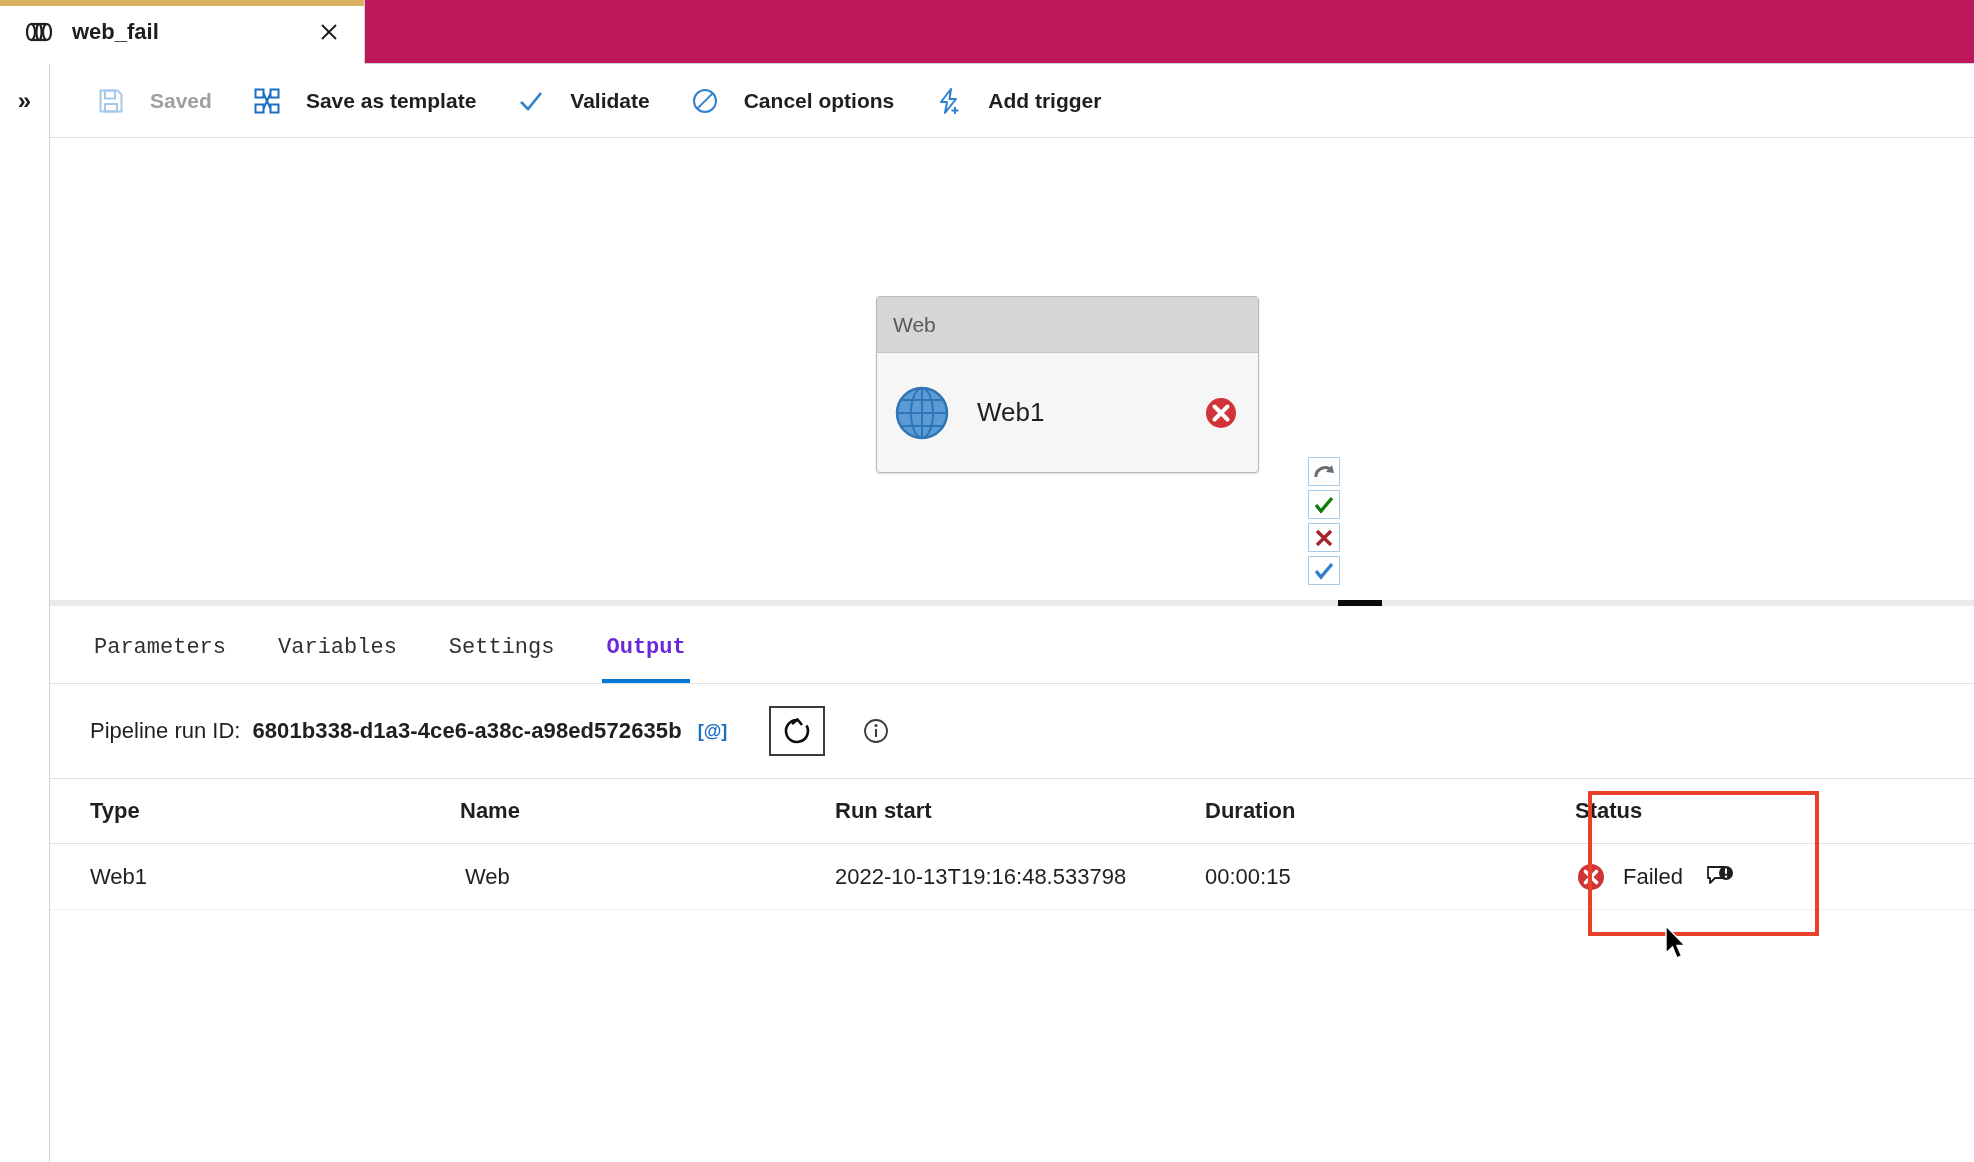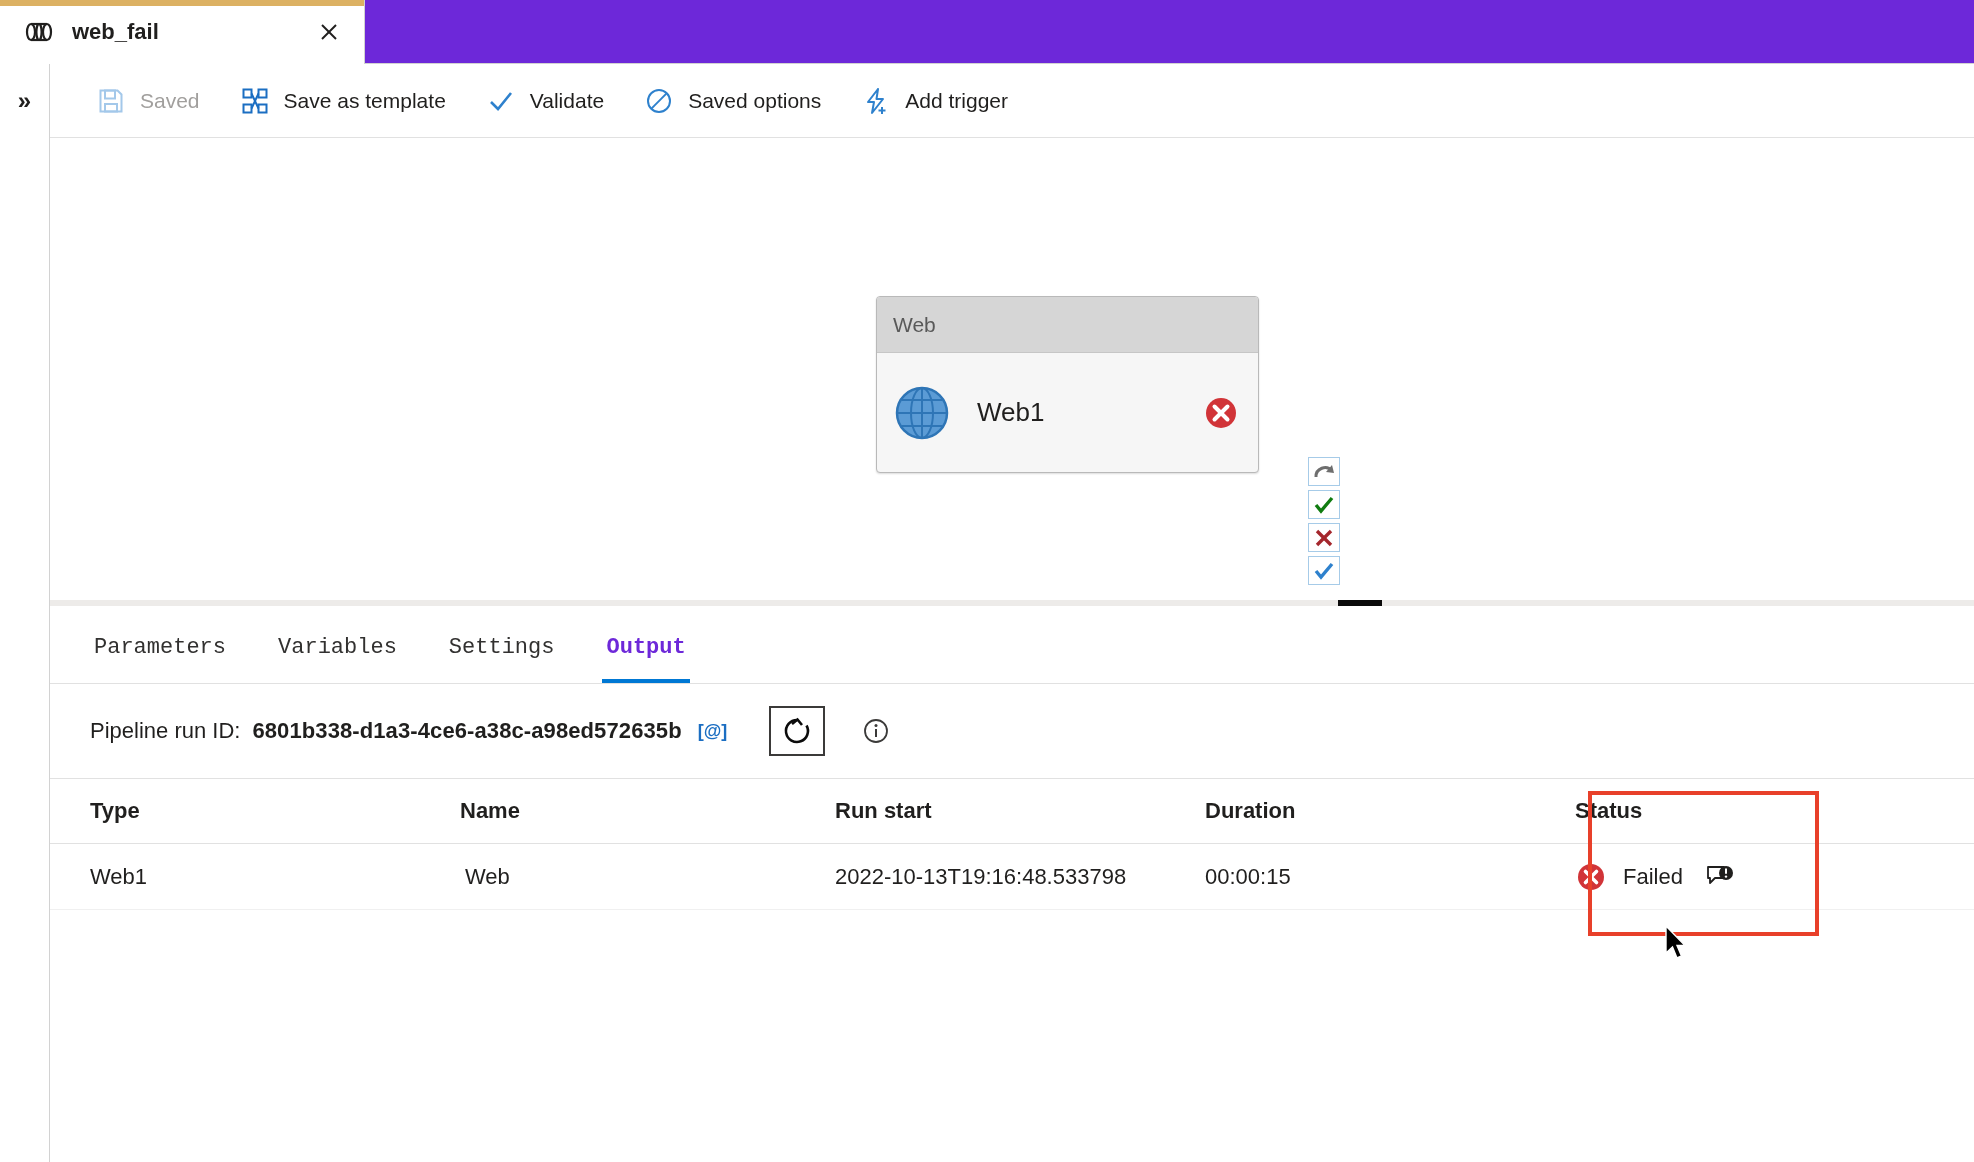--- a/index.html
+++ b/index.html
@@ -16,21 +16,21 @@
     width: 1974px;
     height: 1162px;
     background: #ffffff;
   }
 
   
   .tabstrip {
     position: absolute;
     left: 0; top: 0;
     width: 1974px; height: 64px;
-    background: #6d28d9;
+    background: #be185d;
     border-bottom: 1px solid #d2d2d2;
   }
   .tab {
     position: absolute;
     left: 0; top: 0;
     width: 365px; height: 64px;
     background: #ffffff;
     border-right: 1px solid #d2d2d2;
     display: flex; align-items: center;
     padding: 0 20px 0 22px;
@@ -70,21 +70,21 @@
   .cmd {
     display: flex; align-items: center;
     height: 52px;
     padding: 0 16px;
     margin-right: 8px;
     cursor: pointer;
     white-space: nowrap;
   }
   .cmd.disabled { cursor: default; }
   .cmd-ico { width: 30px; height: 30px; flex: 0 0 30px; display:flex; align-items:center; justify-content:center; }
-  .cmd-txt { margin-left: 14px; font-size: 21px; color: #201f1e; }
+  .cmd-txt { margin-left: 24px; font-size: 21px; color: #201f1e; font-weight: bold; }
   .cmd.disabled .cmd-txt { color: #a19f9d; }
 
   
   .leftrail {
     position: absolute;
     left: 0; top: 64px;
     width: 50px; height: 1098px;
     background: #ffffff;
     border-right: 1px solid #d2d2d2;
   }
@@ -328,21 +328,21 @@
       <span class="cmd-txt">Validate</span>
     </div>
 
     <div class="cmd">
       <span class="cmd-ico">
         <svg width="28" height="28" viewBox="0 0 28 28">
           <circle cx="14" cy="14" r="11" fill="none" stroke="#2e81cd" stroke-width="2"></circle>
           <line x1="6.4" y1="21.6" x2="21.6" y2="6.4" stroke="#2e81cd" stroke-width="2"></line>
         </svg>
       </span>
-      <span class="cmd-txt">Saved options</span>
+      <span class="cmd-txt">Cancel options</span>
     </div>
 
     <div class="cmd">
       <span class="cmd-ico">
         <svg width="28" height="28" viewBox="0 0 28 28">
           <path d="M16 2 L6 15 H12 L10 26 L21 12 H14.5 Z" fill="none" stroke="#2e81cd" stroke-width="2" stroke-linejoin="round"></path>
           <line x1="20" y1="20" x2="20" y2="27" stroke="#2e81cd" stroke-width="2"></line>
           <line x1="16.5" y1="23.5" x2="23.5" y2="23.5" stroke="#2e81cd" stroke-width="2"></line>
         </svg>
       </span>

